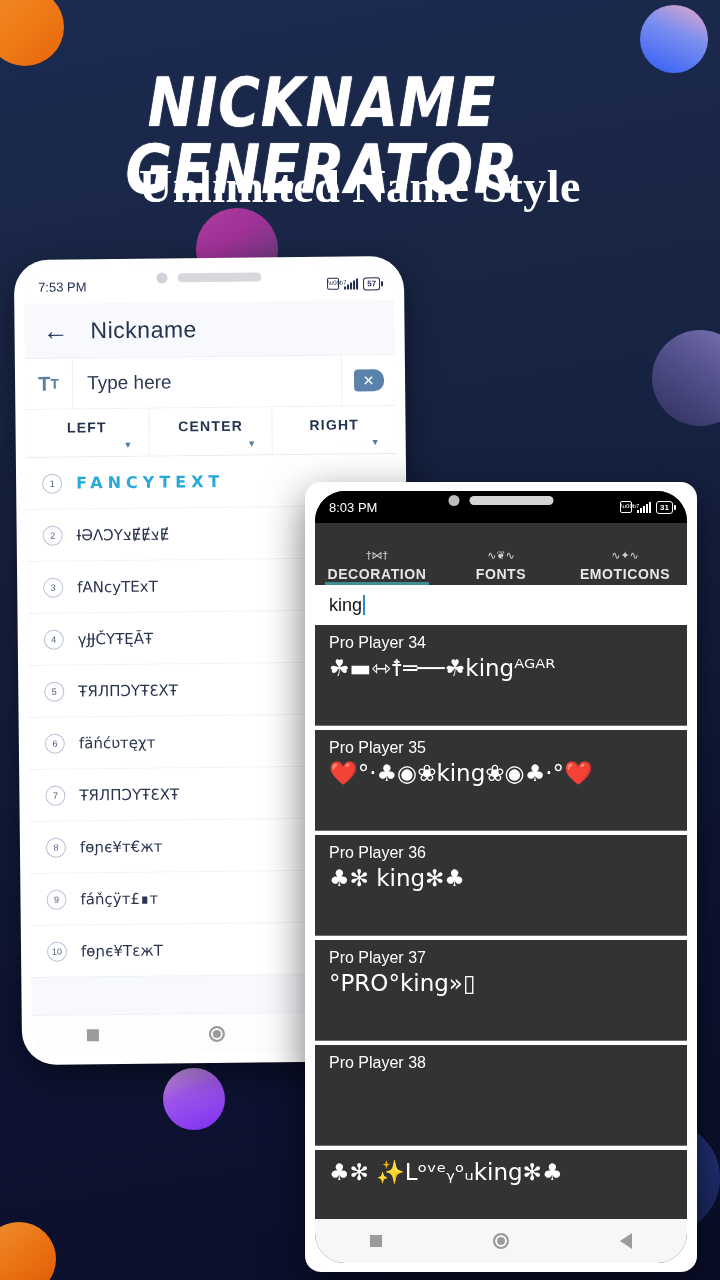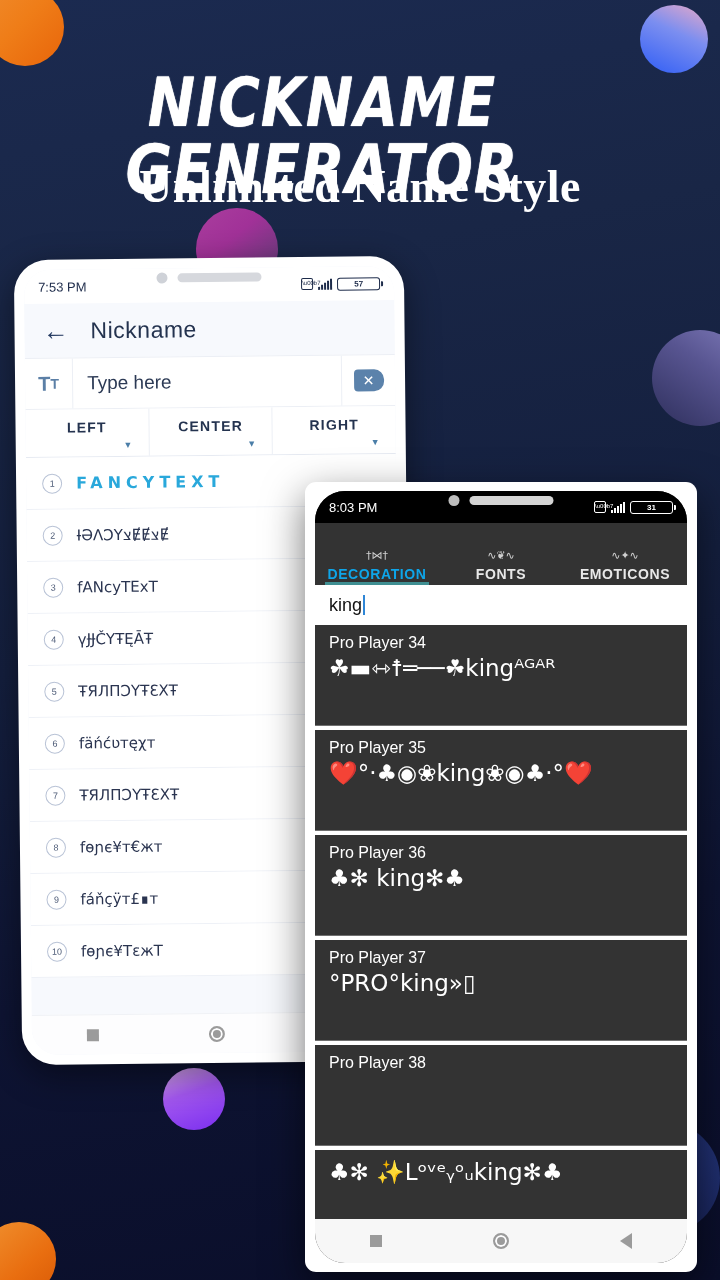--- a/index.html
+++ b/index.html
@@ -81,21 +81,21 @@
   .sb-cam { width: 11px; height: 11px; border-radius: 50%; background: #cfd2d8; }
   .sb-speaker { width: 84px; height: 9px; border-radius: 5px; background: #d6d8dd; }
   .sb-right { margin-left: auto; display: flex; align-items: center; gap: 5px; }
   .ic-sig { display: inline-flex; align-items: flex-end; gap: 1px; height: 11px; }
   .ic-sig i { width: 2px; background: #1d2b4a; display: block; }
   .ic-sig i:nth-child(1){height:3px} .ic-sig i:nth-child(2){height:5px}
   .ic-sig i:nth-child(3){height:7px} .ic-sig i:nth-child(4){height:9px}
   .ic-sig i:nth-child(5){height:11px}
   .ic-net { width: 12px; height: 12px; border: 1.5px solid #1d2b4a; border-radius: 2px;
             font-size: 6px; line-height: 9px; text-align: center; }
-  .ic-batt { border: 1.5px solid #1d2b4a; border-radius: 3px; padding: 0 16px;
+  .ic-batt { border: 1.5px solid #1d2b4a; border-radius: 3px; padding: 0 3px;
              font-size: 8px; font-weight: bold; line-height: 11px; position: relative; }
   .ic-batt::after { content:""; position:absolute; right:-4px; top:3px; width:2px; height:5px;
                     background:#1d2b4a; border-radius:0 1px 1px 0; }
 
   #p1-appbar { height: 54px; display: flex; align-items: center; gap: 22px;
                padding: 0 18px; background: #f7f9fd; }
   #p1-back { font-size: 26px; color: #243a61; line-height: 1; }
   #p1-apptitle { font-size: 23px; color: #24334f; letter-spacing: .5px; }
 
   #p1-inputrow { display: flex; align-items: stretch; height: 52px;
@@ -134,21 +134,21 @@
   .nav-ci { width: 16px; height: 16px; border-radius: 50%; border: 2px solid #9b9b9b;
             background: #9b9b9b; box-shadow: inset 0 0 0 2px #fdfdfe; }
   .nav-tr { width: 0; height: 0; border-top: 8px solid transparent;
             border-bottom: 8px solid transparent; border-right: 12px solid #9b9b9b; }
 
   
   #phone2 {
     position: absolute; left: 305px; top: 482px;
     width: 392px; height: 790px;
     background: #ffffff;
-    border-radius: 11px;
+    border-radius: 16px;
     box-shadow: 0 14px 40px rgba(0,0,0,.55);
     overflow: hidden;
   }
   #p2-screen {
     position: absolute; left: 10px; top: 9px;
     width: 372px; height: 772px;
     background: #2d2d2d;
     border-radius: 30px;
     overflow: hidden;
   }
@@ -162,21 +162,21 @@
   .statusbar-dark .ic-net { border-color: #ffffff; }
   .statusbar-dark .ic-batt { border-color: #ffffff; }
   .statusbar-dark .ic-batt::after { background: #ffffff; }
 
   #p2-tabs { display: flex; background: #333333; height: 62px; }
   .p2-tab { flex: 1; display: flex; flex-direction: column; align-items: center;
             justify-content: flex-end; padding-bottom: 3px; position: relative; }
   .p2-tabicon { font-size: 11px; color: #cfcfcf; height: 20px; line-height: 20px;
                 font-family: "DejaVu Sans", sans-serif; }
   .p2-tablabel { font-size: 14px; font-weight: bold; color: #e8e8e8; letter-spacing: .6px; }
-  .p2-tab.active .p2-tablabel { color: #0ea5e9; text-align: center; }
+  .p2-tab.active .p2-tablabel { color: #e5e5e5; text-align: center; }
   .p2-underline { position: absolute; left: 8%; bottom: 0; width: 84%; height: 3px;
                   background: #3f8f92; }
 
   #p2-input { height: 40px; background: #ffffff; display: flex; align-items: center;
               padding: 0 14px; font-size: 18px; color: #111; }
   #p2-caret { display: inline-block; width: 2px; height: 20px; background: #2f86d6;
               margin-left: 1px; }
 
   .p2-card { background: #333333; margin: 0 0 4px 0; padding: 9px 14px 0 14px;
              height: 101px; border-bottom: 1px solid #6f6f6f; }

